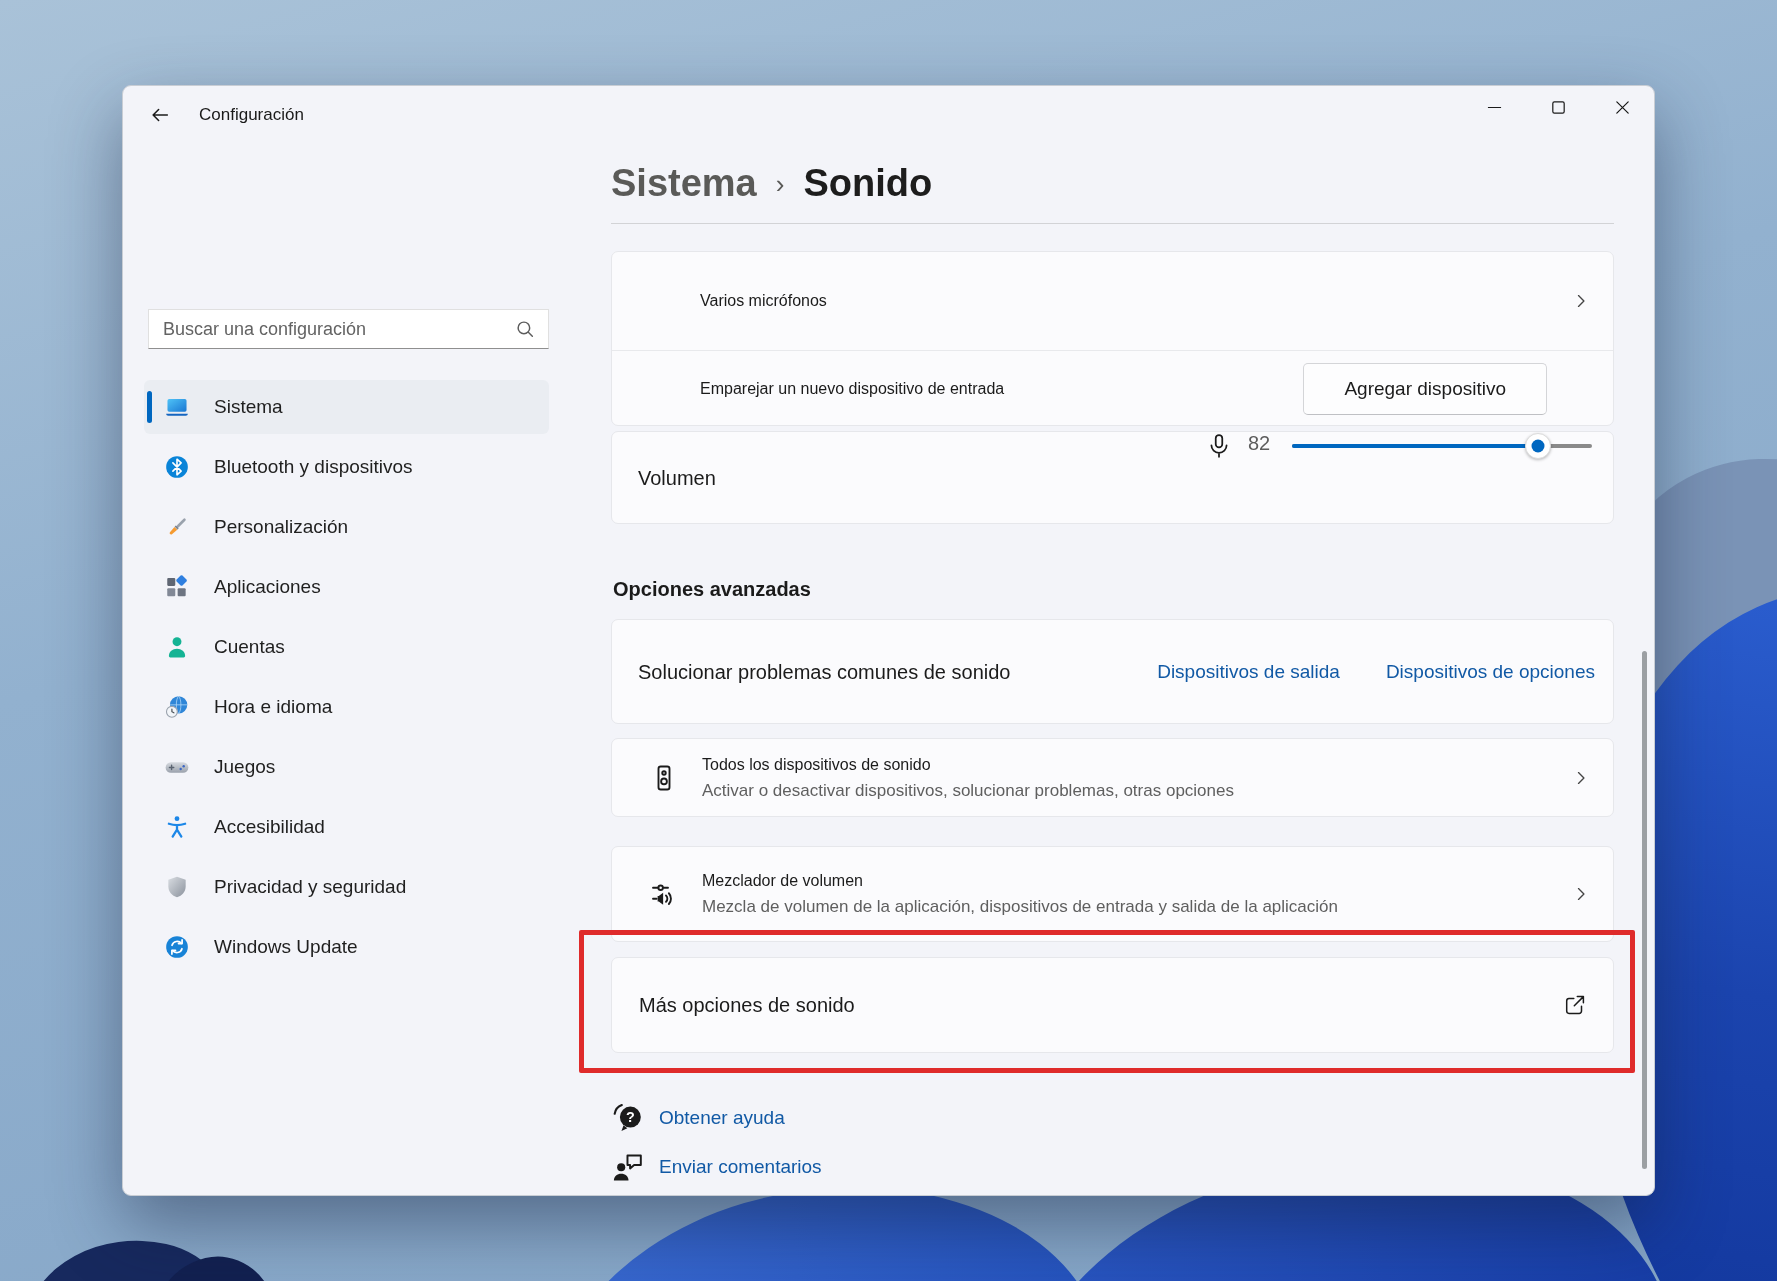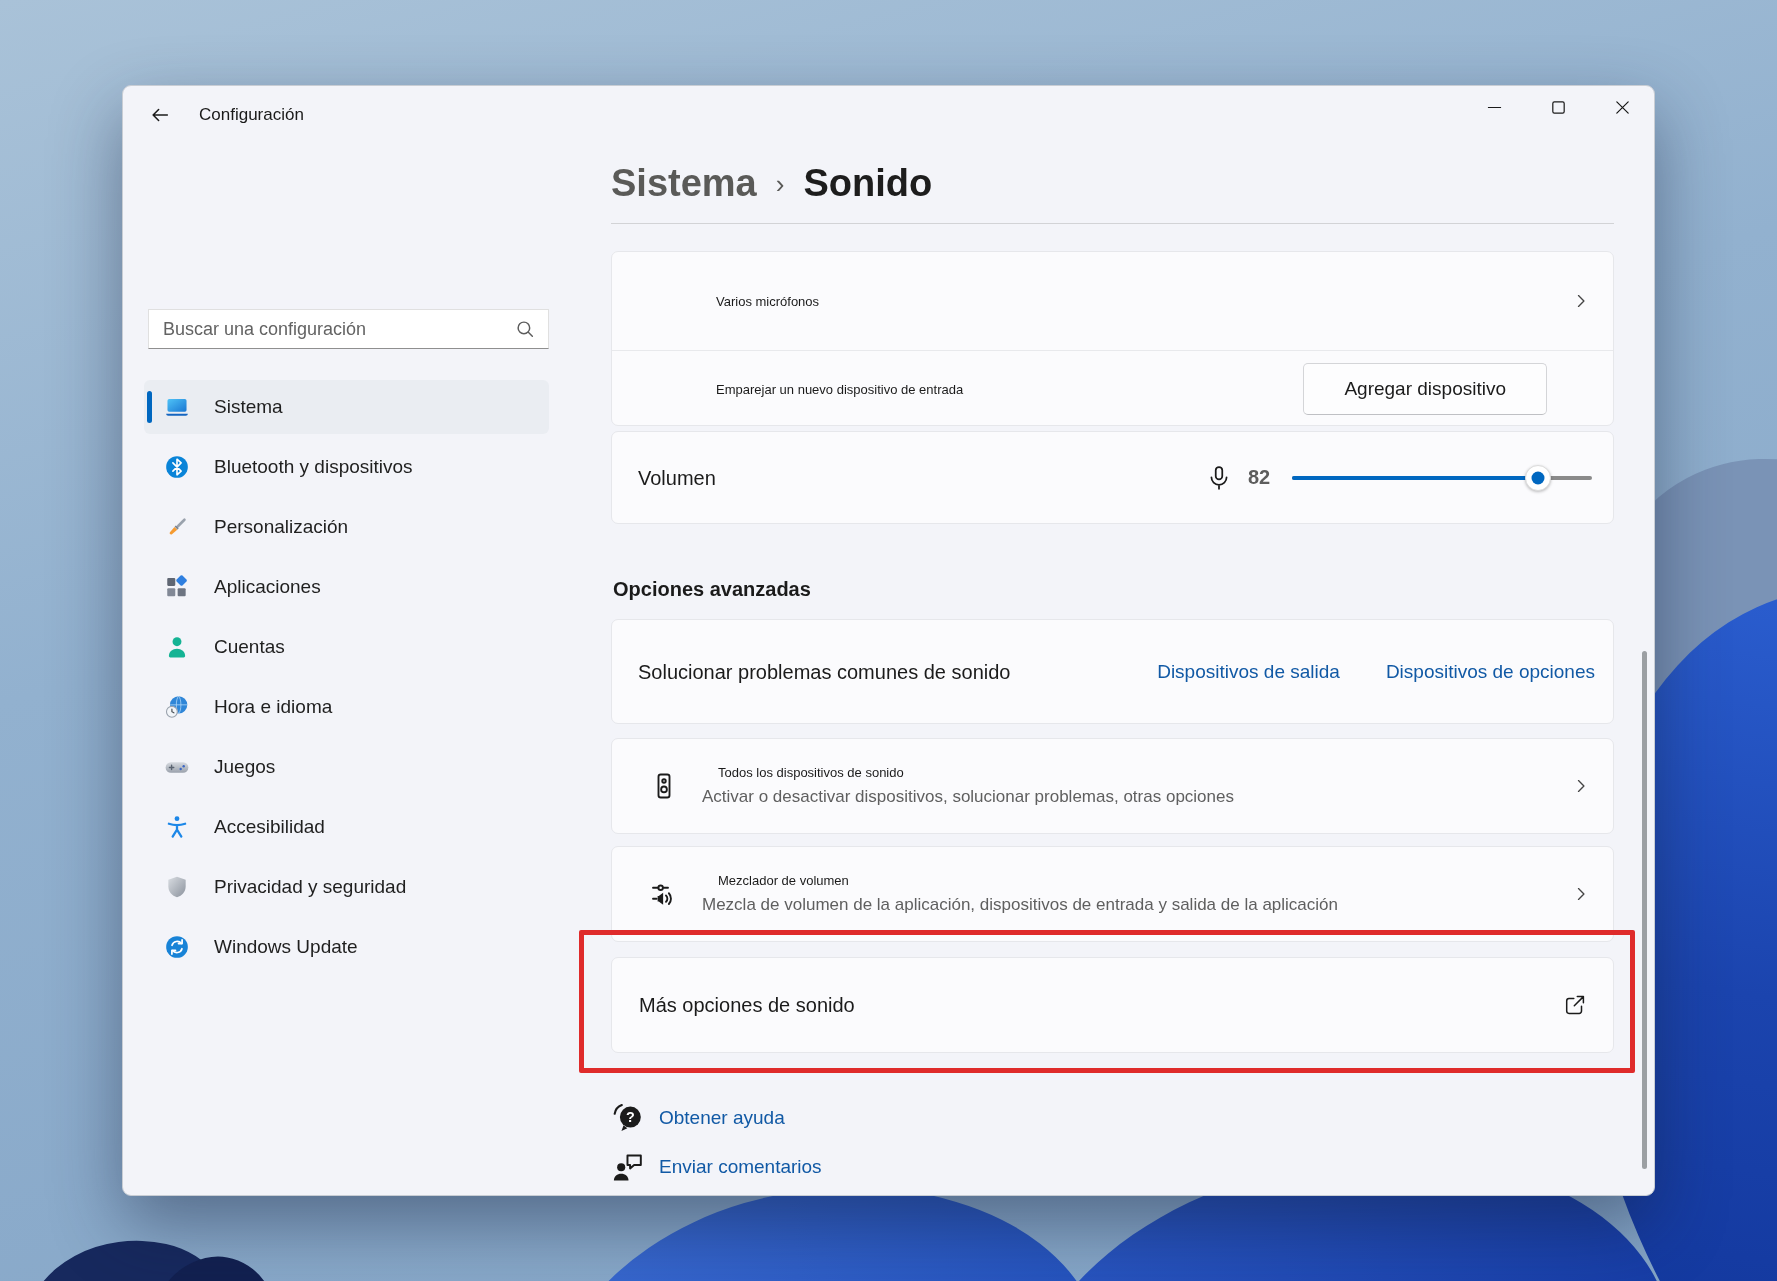--- a/index.html
+++ b/index.html
@@ -69,40 +69,40 @@
   
   .content{position:absolute;left:488px;top:0;width:1003px;height:100%;}
   .breadcrumb{position:absolute;left:0;top:76px;display:flex;align-items:baseline;}
   .crumb-parent{font-size:38px;font-weight:600;color:#5a5a58;cursor:pointer;}
   .crumb-sep{font-size:26px;color:#5a5a58;margin:0 19px;position:relative;top:-3px;}
   .crumb-current{font-size:38px;font-weight:700;color:#1d1d1d;}
   .clip-line{position:absolute;left:0;top:137px;width:1003px;height:1px;background:#d2d3d6;}
 
   .card{position:absolute;left:0;width:1003px;background:#fbfbfd;
     border:1px solid #e6e7eb;border-radius:7px;}
-  .row-title{font-size:13px;color:#1b1b1b;margin-left:16px;}
+  .row-title{font-size:16px;color:#1b1b1b;}
   .row-sub{font-size:17px;color:#5f5f5f;margin-top:7px;}
   .chev{position:absolute;right:22px;top:50%;transform:translateY(-50%);width:20px;height:20px;}
   .chev svg{width:20px;height:20px;}
 
   
   .card-devices{top:165px;height:175px;}
   .row-mic{position:relative;height:98px;display:flex;flex-direction:column;justify-content:center;
     padding-left:88px;cursor:pointer;}
   .row-divider{height:1px;background:#e8e9ec;width:100%;}
   .row-pair{position:relative;height:76px;display:flex;align-items:center;padding-left:88px;}
   .add-device-btn{position:absolute;right:66px;top:50%;transform:translateY(-50%);
     height:52px;padding:0 40px;font-size:19px;color:#1b1b1b;background:#fdfdfe;
     border:1px solid #d4d5d8;border-bottom-color:#bfc0c4;border-radius:5px;
     font-family:"Liberation Sans",sans-serif;cursor:pointer;}
 
   
   .card-volume{top:345px;height:93px;}
   .vol-label{position:absolute;left:26px;top:50%;transform:translateY(-50%);font-size:20px;}
-  .vol-cluster{position:absolute;right:21px;top:0;height:100%;display:flex;align-items:center;font-weight:bold;}
+  .vol-cluster{position:absolute;right:21px;top:0;height:100%;display:flex;align-items:flex-start;}
   .vol-mic-icon{width:28px;height:28px;margin-right:15px;}
   .vol-mic-icon svg{width:28px;height:28px;}
   .vol-value{width:34px;text-align:left;font-size:20px;color:#5d5d5d;margin-right:10px;}
   .slider{position:relative;width:300px;height:28px;cursor:pointer;}
   .slider-track{position:absolute;left:0;right:0;top:12px;height:4px;border-radius:2px;background:#8a8a8a;}
   .slider-fill{position:absolute;left:0;top:12px;height:4px;border-radius:2px;background:var(--accent);}
   .slider-thumb{position:absolute;top:1px;width:26px;height:26px;margin-left:-13px;border-radius:50%;
     background:#fff;border:1px solid #dcdcdc;box-shadow:0 1px 3px rgba(0,0,0,.25);}
   .slider-thumb::after{content:"";position:absolute;left:50%;top:50%;width:13px;height:13px;
     transform:translate(-50%,-50%);border-radius:50%;background:var(--accent);}
@@ -114,21 +114,21 @@
   .card-troubleshoot{top:533px;height:105px;}
   .ts-label{position:absolute;left:26px;top:50%;transform:translateY(-50%);font-size:20px;}
   .ts-links{position:absolute;right:18px;top:0;height:100%;display:flex;align-items:center;gap:46px;}
   .link{color:var(--link);font-size:19px;cursor:pointer;white-space:nowrap;}
 
   
   .icon-row{display:block;cursor:pointer;}
   .icon-row .row-icon{position:absolute;left:37px;top:50%;transform:translateY(-50%);width:30px;height:30px;}
   .icon-row .row-icon svg{width:30px;height:30px;}
   .icon-row .row-text{position:absolute;left:90px;top:50%;transform:translateY(-50%);}
-  .card-alldevices{top:652px;height:96px;}
+  .card-alldevices{top:652px;height:79px;}
   .card-mixer{top:760px;height:96px;}
 
   
   .highlight-box{position:absolute;left:-32px;top:844px;width:1056px;height:143px;
     border:5px solid var(--highlight);border-radius:2px;z-index:6;pointer-events:none;}
 
   
   .card-more{top:871px;height:96px;cursor:pointer;}
   .more-label{position:absolute;left:27px;top:50%;transform:translateY(-50%);font-size:20px;}
   .ext-icon{position:absolute;right:26px;top:50%;transform:translateY(-50%);width:24px;height:24px;}

